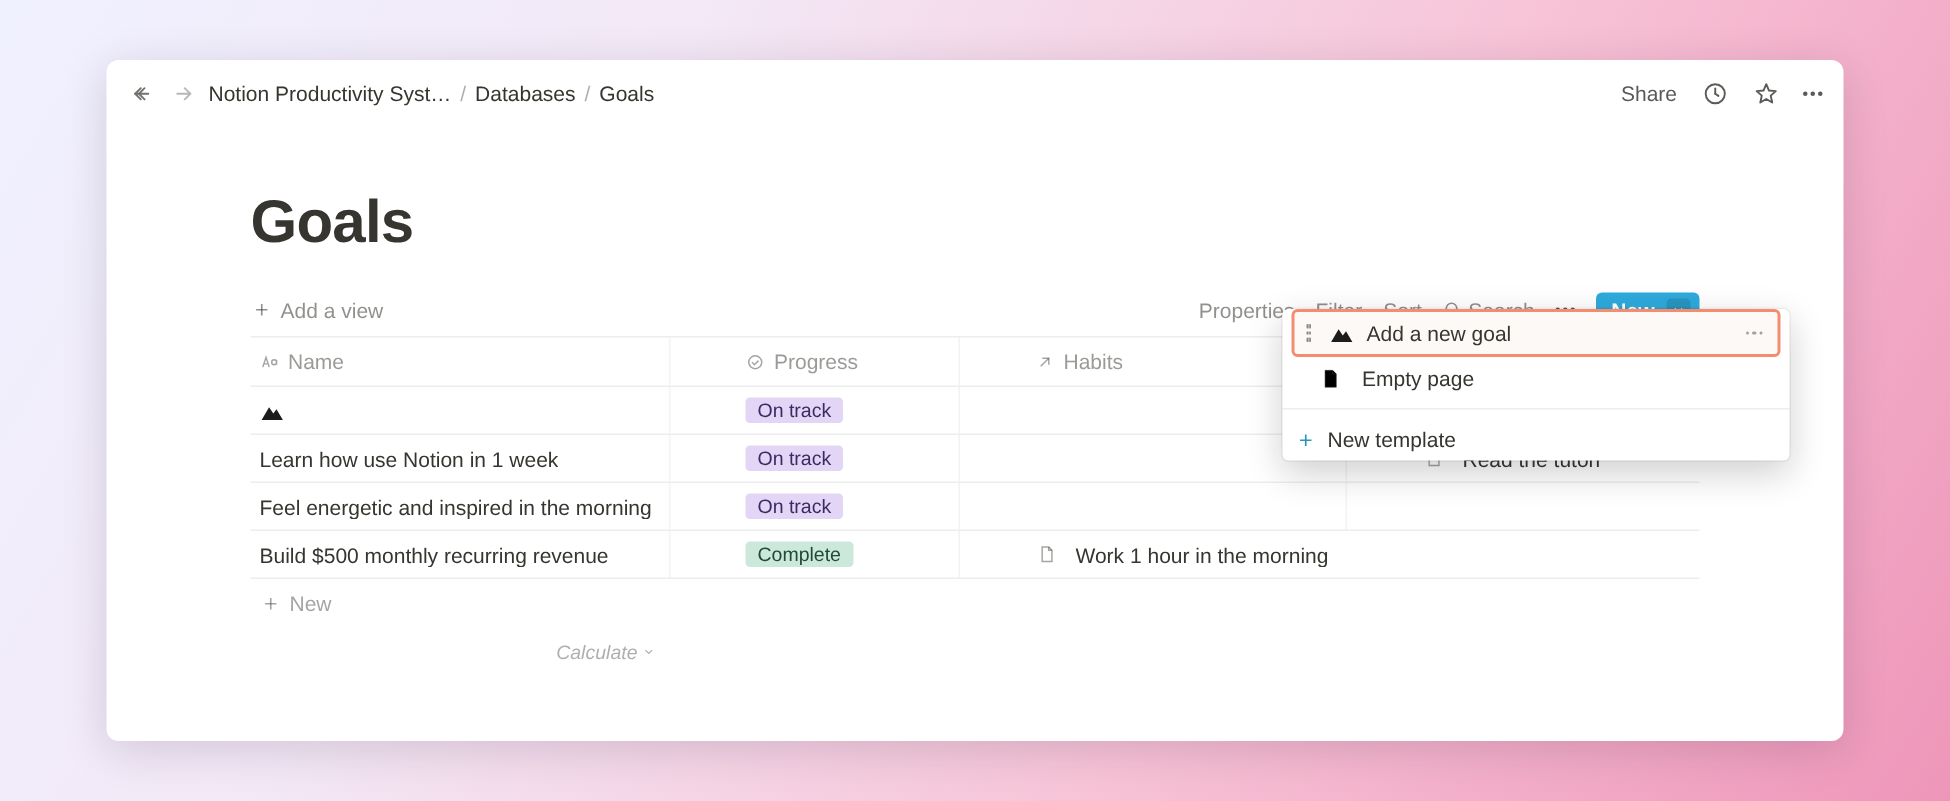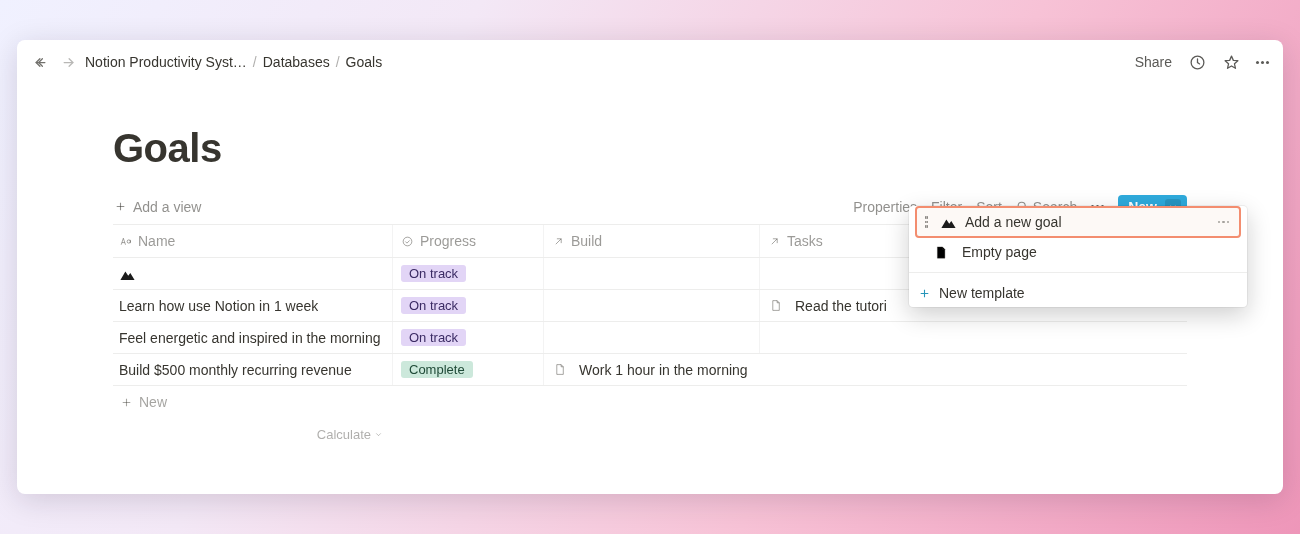--- a/index.html
+++ b/index.html
@@ -4,21 +4,21 @@
 <style>
   * { box-sizing: border-box; margin: 0; padding: 0; }
   body {
     font-family: -apple-system, BlinkMacSystemFont, "Segoe UI", Helvetica, Arial, sans-serif;
     width: 1300px; height: 534px;
     background: linear-gradient(120deg, #f0f1ff 0%, #f3e8f6 30%, #f7c2d6 65%, #ee96b9 100%);
     display: flex; align-items: center; justify-content: center;
     color: #37352f;
   }
   .window {
-    width: 1266px; height: 454px;
+    width: 1158px; height: 454px;
     background: #ffffff;
     border-radius: 8px;
     box-shadow: 0 6px 30px rgba(30, 0, 40, 0.15);
     position: relative;
     overflow: hidden;
   }
   .topbar {
     height: 44px;
     display: flex; align-items: center;
     padding: 0 14px;
@@ -60,20 +60,21 @@
     font-size: 14px; cursor: pointer;
   }
   .btn-new .chev { width: 16px; height: 16px; background: rgba(0,0,0,.12); border-radius: 3px; display: flex; align-items: center; justify-content: center; }
   .btn-new .chev svg { width: 10px; height: 10px; stroke: #fff; stroke-width: 2.5; fill: none; }
 
   .table { position: relative; }
   .table-head, .table-row {
     display: grid;
     grid-template-columns: 280px 151px 216px 358px;
     font-size: 14px;
+    gap: 42px;
   }
   .table-head { height: 33px; border-bottom: 1px solid rgba(55,53,47,.09); color: rgba(55,53,47,.5); }
   .th, .td { display: flex; align-items: center; padding: 0 8px; border-right: 1px solid rgba(55,53,47,.06); gap: 6px; }
   .th:first-child, .td:first-child { padding-left: 6px; }
   .th svg, .td .cell-icon svg { width: 13px; height: 13px; fill: none; stroke: rgba(55,53,47,.45); stroke-width: 1.8; }
   .th:last-child, .td:last-child { border-right: none; }
 
   .table-row { height: 32px; border-bottom: 1px solid rgba(55,53,47,.09); }
   .td.name { font-weight: 400; color: #37352f; }
   .badge {
@@ -84,21 +85,21 @@
   .badge.complete { background: #cce8db; color: #1f4a37; }
 
   .cell-icon { width: 15px; height: 15px; display: inline-flex; align-items: center; justify-content: center; margin-right: 6px; flex: 0 0 auto; }
   .page-icon svg { stroke: rgba(55,53,47,.55); }
 
   .mountain { width: 17px; height: 12px; }
   .mountain svg { width: 17px; height: 12px; }
 
   .add-row { height: 32px; display: flex; align-items: center; gap: 6px; color: rgba(55,53,47,.45); font-size: 14px; padding-left: 6px; cursor: pointer; }
   .calc-row { height: 32px; display: grid; grid-template-columns: 280px 151px 216px 358px; }
-  .calc-cell { display: flex; align-items: center; justify-content: flex-end; padding-right: 10px; color: rgba(55,53,47,.4); font-size: 13px; gap: 3px; cursor: pointer; }
+  .calc-cell { display: flex; align-items: center; justify-content: flex-end; padding-right: 10px; color: rgba(55,53,47,.4); font-size: 13px; gap: 3px; cursor: pointer; font-style: italic; }
   .calc-cell svg { width: 9px; height: 9px; stroke: rgba(55,53,47,.4); stroke-width: 2; fill: none; }
 
   
   .popover {
     position: absolute;
     top: 166px; right: 36px;
     width: 338px;
     background: #fff;
     border-radius: 4px;
     box-shadow: 0 0 0 1px rgba(15,15,15,.05), 0 8px 24px rgba(15,15,15,.2);
@@ -249,21 +250,21 @@
               <circle cx="12" cy="12" r="8"></circle>
               <polyline points="16 10 11 15 8 12"></polyline>
             </svg>
           <span>Progress</span>
         </div>
         <div class="th">
           <svg viewBox="0 0 24 24">
               <line x1="7" y1="17" x2="17" y2="7"></line>
               <polyline points="9 7 17 7 17 15"></polyline>
             </svg>
-          <span>Build</span>
+          <span>Habits</span>
         </div>
         <div class="th">
           <svg viewBox="0 0 24 24">
               <line x1="7" y1="17" x2="17" y2="7"></line>
               <polyline points="9 7 17 7 17 15"></polyline>
             </svg>
           <span>Tasks</span>
         </div>
       </div>
 

